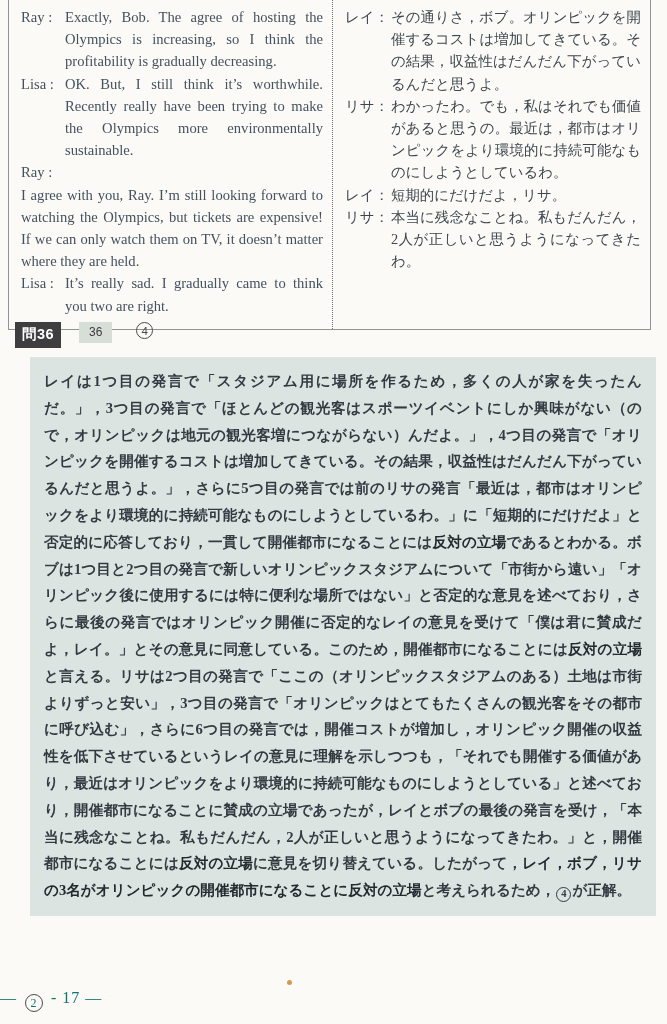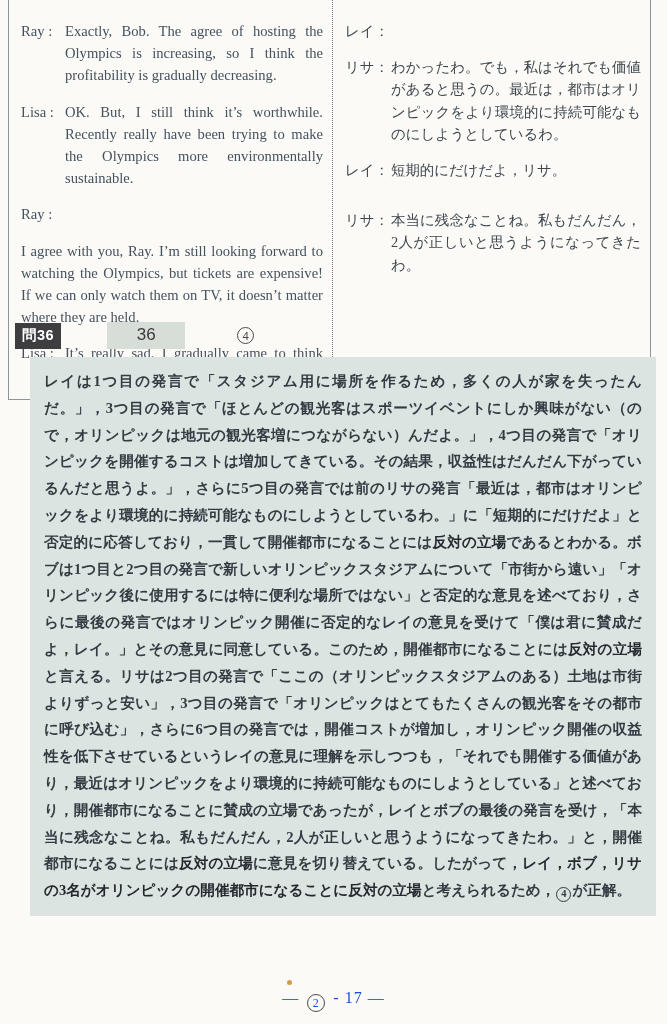--- a/index.html
+++ b/index.html
@@ -30,51 +30,50 @@
     color:#44515f;
     font-size:14.6px;
     line-height:22.2px;
   }
   .col-ja{
     width:318px;
     color:#3d464e;
     font-size:14.4px;
     line-height:22.2px;
   }
-  .entry{display:flex;text-align:justify;margin-top:14px;}
+  .entry{display:flex;text-align:justify;}
   .speaker{flex:none;white-space:pre;}
   .col-en .speaker{width:44px;}
   .col-ja .speaker{width:46px;}
   .etext{flex:1;text-align:justify;text-justify:inter-character;}
 
   
   .question-row{
     position:absolute;
     left:15px; top:322px;
     display:flex;
-    align-items:center;
+    align-items:flex-start;
     font-family:"Liberation Sans","DejaVu Sans",sans-serif;
-    gap:28px;
   }
   .q-badge{
     background:#3e3e40;
     color:#ffffff;
     font-weight:bold;
     font-size:14.5px;
     padding:3px 7px 4px 7px;
     letter-spacing:0.5px;
   }
   .q-num{
     display:inline-block;
-    width:78px;
+    width:33px;
     margin-left:18px;
     background:#d7ded8;
     color:#3a3a3a;
     text-align:center;
-    font-size:17px;
+    font-size:12px;
     padding:3px 0 4px 0;
   }
   .circled{
     display:inline-flex;
     width:17px;height:17px;
     border:1.4px solid #4a4a4a;
     border-radius:50%;
     align-items:center;
     justify-content:center;
     font-size:11.5px;
@@ -112,23 +111,22 @@
     box-sizing:border-box;
     vertical-align:-2px;
     margin:0 1px;
   }
 
   
   .footer{
     position:absolute;
     left:0; top:989px;
     width:100%;
-    text-align:center;
     font-size:16px;
-    color:#1d4ed8;
+    color:#0f766e;
     letter-spacing:1px;
   }
   .footer .circled-inline{
     width:18px;height:18px;
     font-size:12px;
     border-color:#4c4c4c;
     vertical-align:-3.5px;
     margin:0 3px;
   }
   .orange-dot{
@@ -161,20 +159,21 @@
           <span class="etext">I agree with you, Ray.  I’m still looking forward to watching the Olympics, but tickets are expensive!  If we can only watch them on TV, it doesn’t matter where they are held.</span>
         </div>
         <div class="entry">
           <span class="speaker">Lisa : </span>
           <span class="etext">It’s really sad.  I gradually came to think you two are right.</span>
         </div>
       </div>
     <div class="col col-ja" id="col-ja">
         <div class="entry">
           <span class="speaker">レイ：</span>
+          <span class="etext">その通りさ，ボブ。オリンピックを開催するコストは増加してきている。その結果，収益性はだんだん下がっているんだと思うよ。</span>
         </div>
         <div class="entry">
           <span class="speaker">リサ：</span>
           <span class="etext">わかったわ。でも，私はそれでも価値があると思うの。最近は，都市はオリンピックをより環境的に持続可能なものにしようとしているわ。</span>
         </div>
         <div class="entry">
           <span class="speaker">レイ：</span>
           <span class="etext">短期的にだけだよ，リサ。</span>
         </div>
         <div class="entry">

